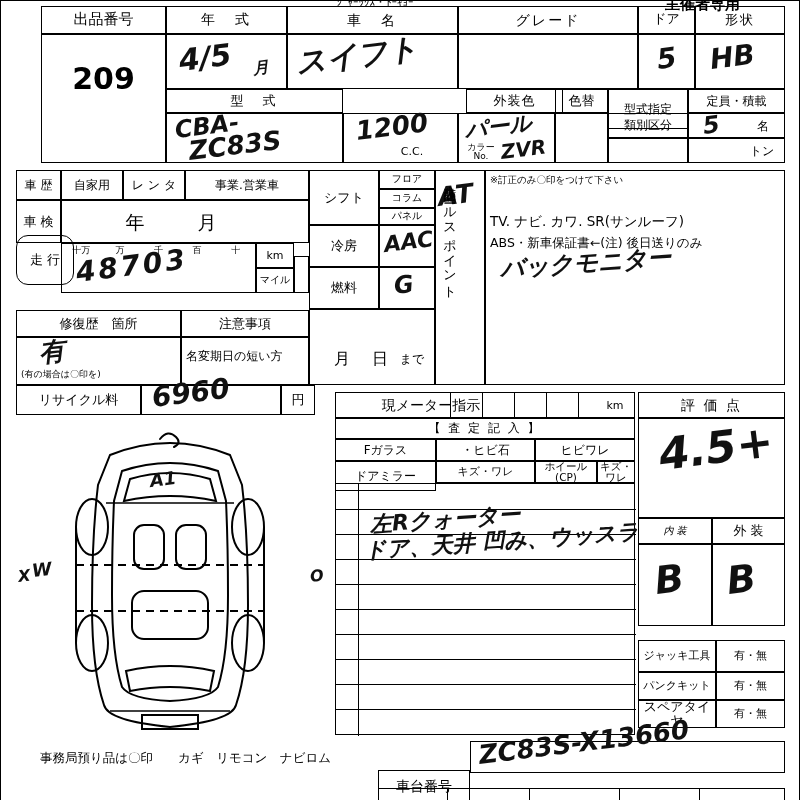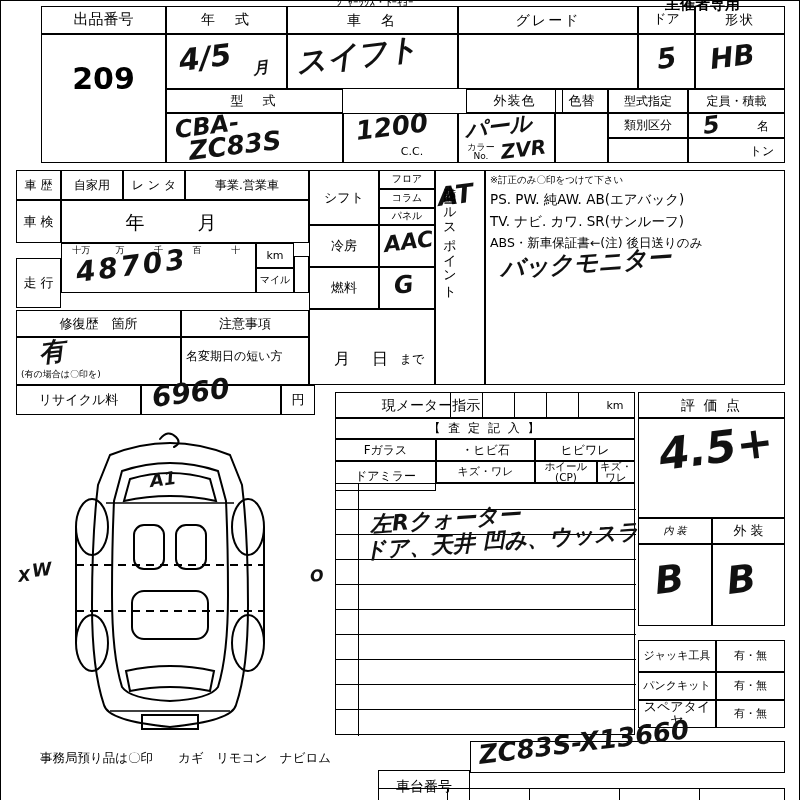--- a/index.html
+++ b/index.html
@@ -68,21 +68,21 @@
 
   <div class="bx" style="left:166px;top:89px;width:177px;height:24px;">
     <div class="lbl" style="left:0;top:0;width:100%;height:100%;font-size:13px;border:none;letter-spacing:3px;">型　式</div>
   </div>
   <div class="bx" style="left:458px;top:89px;width:97px;height:24px;margin-left:8px;">
     <div class="lbl" style="left:0;top:0;width:100%;height:100%;font-size:13px;border:none;letter-spacing:1px;">外装色</div>
   </div>
   <div class="bx" style="left:555px;top:89px;width:53px;height:24px;">
     <div class="lbl" style="left:0;top:0;width:100%;height:100%;font-size:13px;border:none;">色替</div>
   </div>
-  <div class="bx" style="left:608px;top:89px;width:80px;height:24px;">
+  <div class="bx" style="left:608px;top:89px;width:80px;height:40px;">
     <div class="lbl" style="left:0;top:0;width:100%;height:100%;font-size:12px;border:none;">型式指定</div>
   </div>
   <div class="bx" style="left:688px;top:89px;width:97px;height:24px;">
     <div class="lbl" style="left:0;top:0;width:100%;height:100%;font-size:12px;border:none;">定員・積載</div>
   </div>
 
   <div class="bx" style="left:166px;top:113px;width:177px;height:50px;">
     <div class="hw hwi" style="left:8px;top:2px;font-size:24px;">CBA-</div>
     <div class="hw hwi" style="left:22px;top:22px;font-size:26px;">ZC83S</div>
   </div>
@@ -123,21 +123,21 @@
   </div>
 
   <div class="bx" style="left:16px;top:200px;width:45px;height:43px;">
     <div class="lbl" style="left:0;top:0;width:100%;height:100%;font-size:13px;border:none;">車 検</div>
   </div>
   <div class="bx" style="left:61px;top:200px;width:248px;height:43px;">
     <div class="lbl" style="left:58px;top:10px;width:30px;height:24px;font-size:19px;border:none;">年</div>
     <div class="lbl" style="left:130px;top:10px;width:30px;height:24px;font-size:19px;border:none;">月</div>
   </div>
 
-  <div class="bx" style="left:16px;top:258px;width:45px;height:50px;">
+  <div class="bx" style="left:16px;top:235px;width:58px;height:50px;border-radius:12px;">
     <div class="lbl" style="left:0;top:0;width:100%;height:100%;font-size:13px;border:none;">走 行</div>
   </div>
   <div class="bx" style="left:61px;top:243px;width:195px;height:50px;">
     <div style="position:absolute;left:0;top:0;width:100%;height:14px;display:flex;">
       <div class="lbl" style="position:relative;flex:1;height:14px;font-size:9px;border:none;">十万</div>
       <div class="lbl" style="position:relative;flex:1;height:14px;font-size:9px;border:none;">万</div>
       <div class="lbl" style="position:relative;flex:1;height:14px;font-size:9px;border:none;">千</div>
       <div class="lbl" style="position:relative;flex:1;height:14px;font-size:9px;border:none;">百</div>
       <div class="lbl" style="position:relative;flex:1;height:14px;font-size:9px;border:none;">十</div>
     </div>
@@ -204,21 +204,20 @@
   <div class="bx" style="left:379px;top:267px;width:56px;height:42px;">
     <div class="hw hwi" style="left:14px;top:4px;font-size:24px;">G</div>
   </div>
   <div class="bx" style="left:309px;top:309px;width:126px;height:76px;"></div>
 
   <div class="bx" style="left:435px;top:170px;width:50px;height:215px;">
     <div class="vt" style="position:absolute;left:6px;top:6px;font-size:13px;letter-spacing:1px;line-height:1.1;">装備品・セールスポイント</div>
   </div>
   <div class="bx" style="left:485px;top:170px;width:300px;height:215px;">
     <div class="lbl" style="left:4px;top:2px;width:290px;height:14px;font-size:9.5px;border:none;justify-content:flex-start;">※訂正のみ〇印をつけて下さい</div>
-    <div class="lbl" style="left:4px;top:18px;width:294px;height:20px;font-size:13.5px;border:none;justify-content:flex-start;">PS. PW. 純AW. AB(エアバック)</div>
     <div class="lbl" style="left:4px;top:40px;width:294px;height:20px;font-size:13.5px;border:none;justify-content:flex-start;">TV. ナビ. カワ. SR(サンルーフ)</div>
     <div class="lbl" style="left:4px;top:62px;width:294px;height:20px;font-size:12.5px;border:none;justify-content:flex-start;">ABS・新車保証書←(注) 後日送りのみ</div>
     <div class="hw hwi2" style="left:14px;top:82px;font-size:24px;">バックモニター</div>
   </div>
 
   <div class="bx" style="left:335px;top:392px;width:300px;height:26px;">
     <div class="lbl" style="left:0;top:0;width:190px;height:100%;font-size:14px;border:none;">現メーター指示</div>
     <div class="lbl" style="left:262px;top:4px;width:34px;height:18px;font-size:11px;border:none;">km</div>
   </div>
   <div class="line" style="left:450px;top:392px;width:1px;height:26px;"></div>

